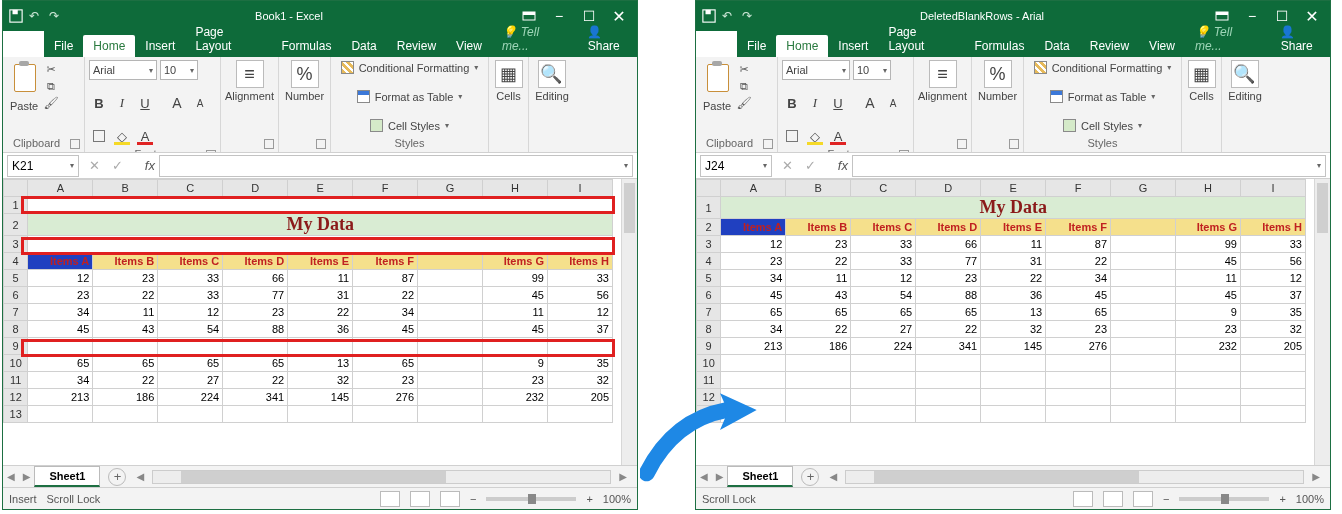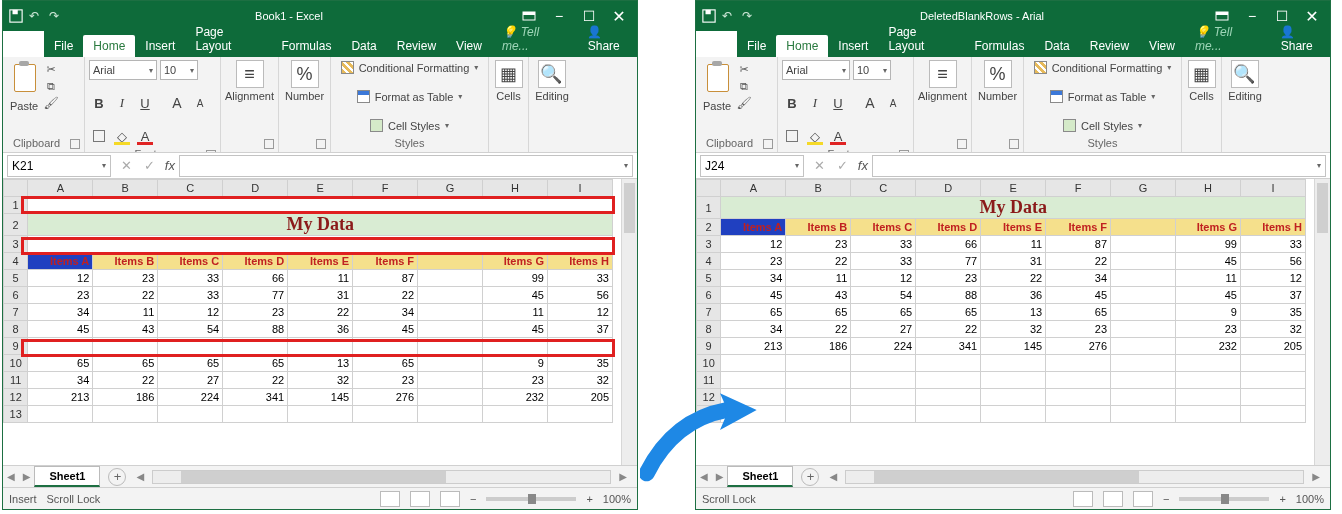--- a/index.html
+++ b/index.html
@@ -48,24 +48,24 @@
   .fontA::after{content:"";position:absolute;left:2px;right:2px;bottom:1px;height:3px;background:#e02424;}
   .fillA{position:relative;}
   .fillA::after{content:"";position:absolute;left:2px;right:2px;bottom:1px;height:3px;background:#f5d927;}
   .bord{border:1px solid #777;width:12px;height:12px;}
   .list3row{display:flex;flex-direction:column;gap:14px;font-size:11px;color:#444;align-items:center;}
   .list3row div{display:flex;align-items:center;gap:5px;white-space:nowrap;padding:1px 4px;}
   .sqpat{width:13px;height:13px;border:1px solid #8a8a8a;background:repeating-linear-gradient(45deg,#e7ba5a 0 3px,#fff 3px 5px);}
   .sqtbl{width:13px;height:13px;border:1px solid #8a8a8a;background:linear-gradient(#3c78d8,#3c78d8) 0 0/100% 4px no-repeat,#fff;}
   .sqsty{width:13px;height:13px;border:1px solid #8a8a8a;background:#d5eac9;}
   .namebox-row{height:26px;background:#fff;border-bottom:1px solid #d0d0d0;display:flex;align-items:center;font-size:12px;}
-  .namebox{width:104px;height:22px;border:1px solid #c3c3c3;margin:0 4px;padding:0 4px;display:flex;align-items:center;justify-content:space-between;}
+  .namebox{width:72px;height:22px;border:1px solid #c3c3c3;margin:0 4px;padding:0 4px;display:flex;align-items:center;justify-content:space-between;}
   .fx-cancel{color:#aaa;padding:0 6px;font-size:13px;}
   .fx-ok{color:#aaa;padding:0 6px;font-size:13px;}
-  .fx-lab{font-style:italic;color:#555;padding:0 4px;font-size:13px;}
+  .fx-lab{font-style:italic;color:#555;padding:0 4px;font-size:13px;margin-left:12px;}
   .formula{flex:1;height:22px;border:1px solid #c3c3c3;margin-right:4px;display:flex;align-items:center;justify-content:flex-end;}
   .gridwrap{flex:1;overflow:hidden;position:relative;background:#fff;}
   table.sheet{border-collapse:collapse;font-size:11px;color:#000;table-layout:fixed;width:610px;}
   table.sheet th,table.sheet td{border:1px solid #d0d0d0;height:17px;padding:0 3px;overflow:hidden;white-space:nowrap;}
   table.sheet th{background:#e6e6e6;font-weight:normal;color:#333;text-align:center;}
   table.sheet .rowh{background:#e6e6e6;text-align:center;width:24px;color:#333;}
   table.sheet td{text-align:right;}
   .mydata{background:#d9ecd3;color:#8b1a1a;font-weight:bold;font-size:18px;text-align:center !important;font-family:Georgia,serif;}
   .hdrow td{background:#f5e08c;color:#c02020;font-weight:bold;text-align:left;}
   .hdrow td:first-of-type{background:#2040c0;color:#c02020;}

